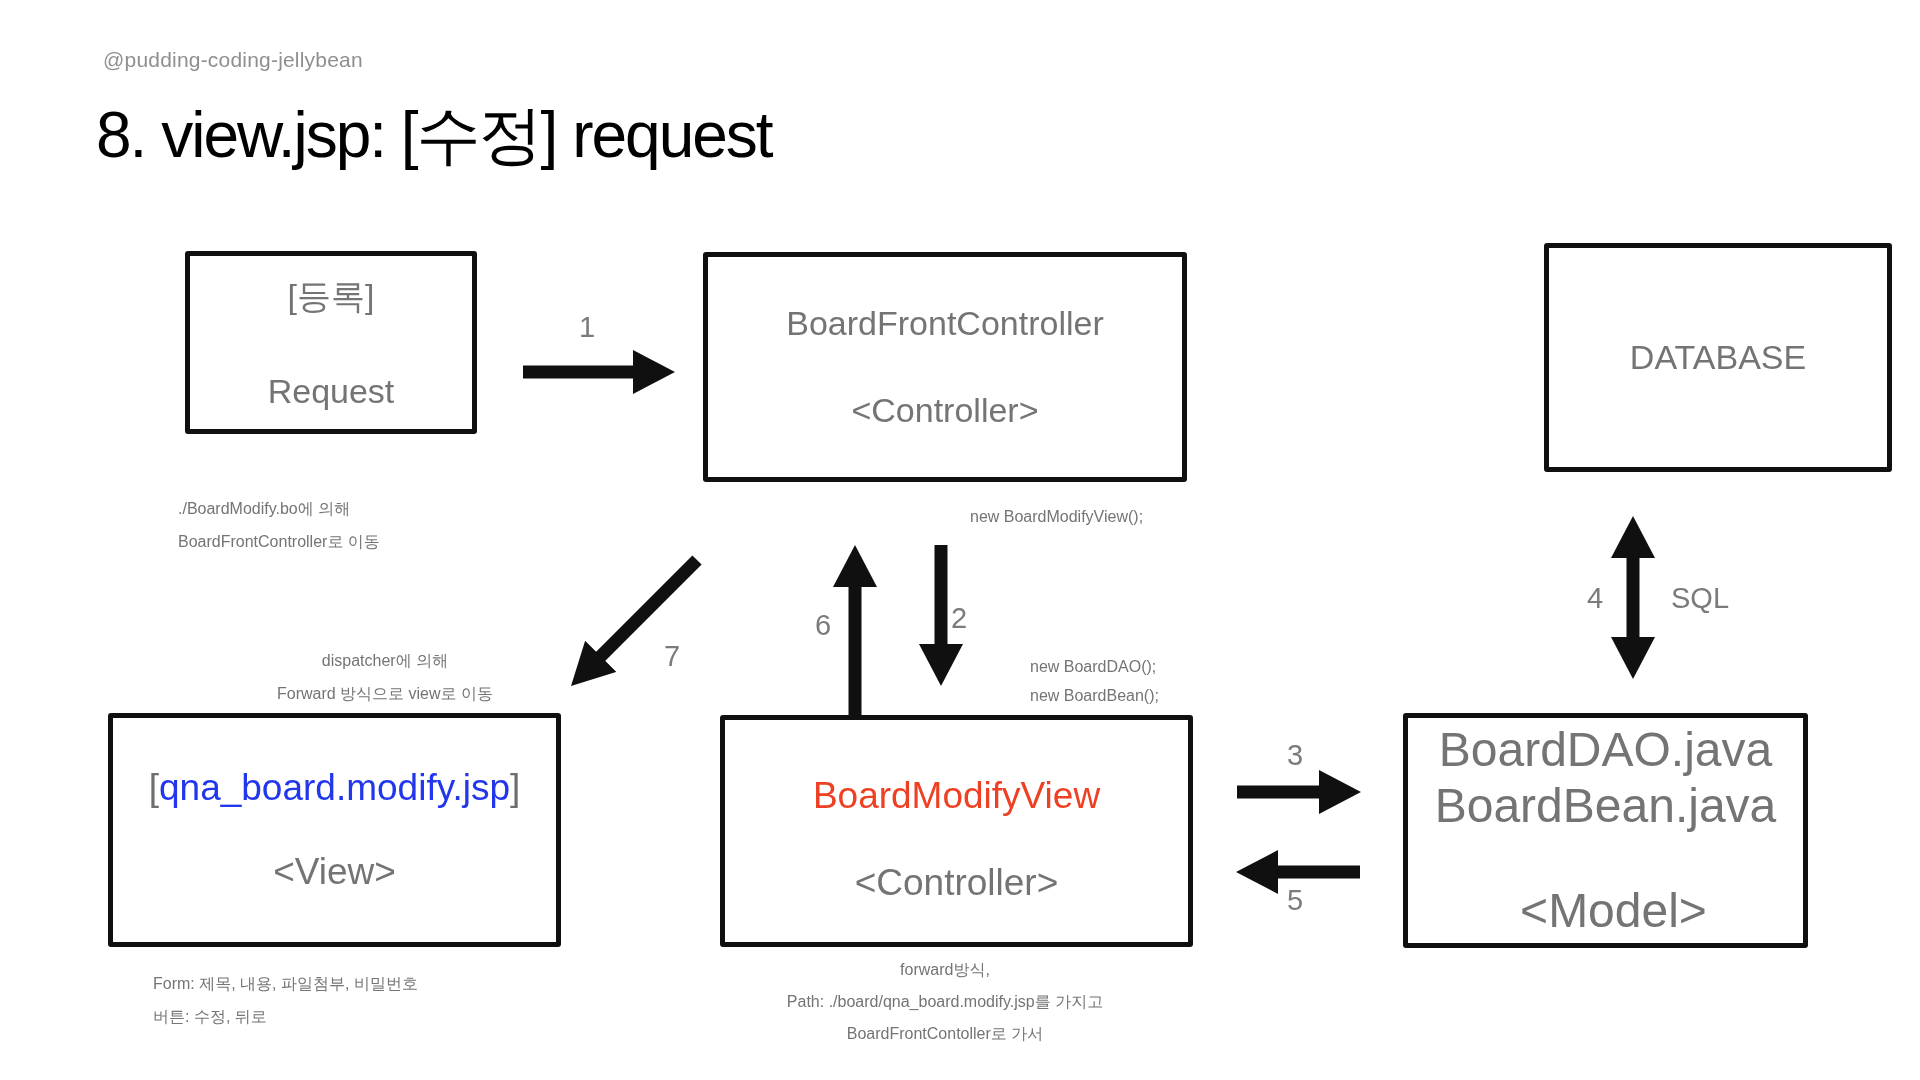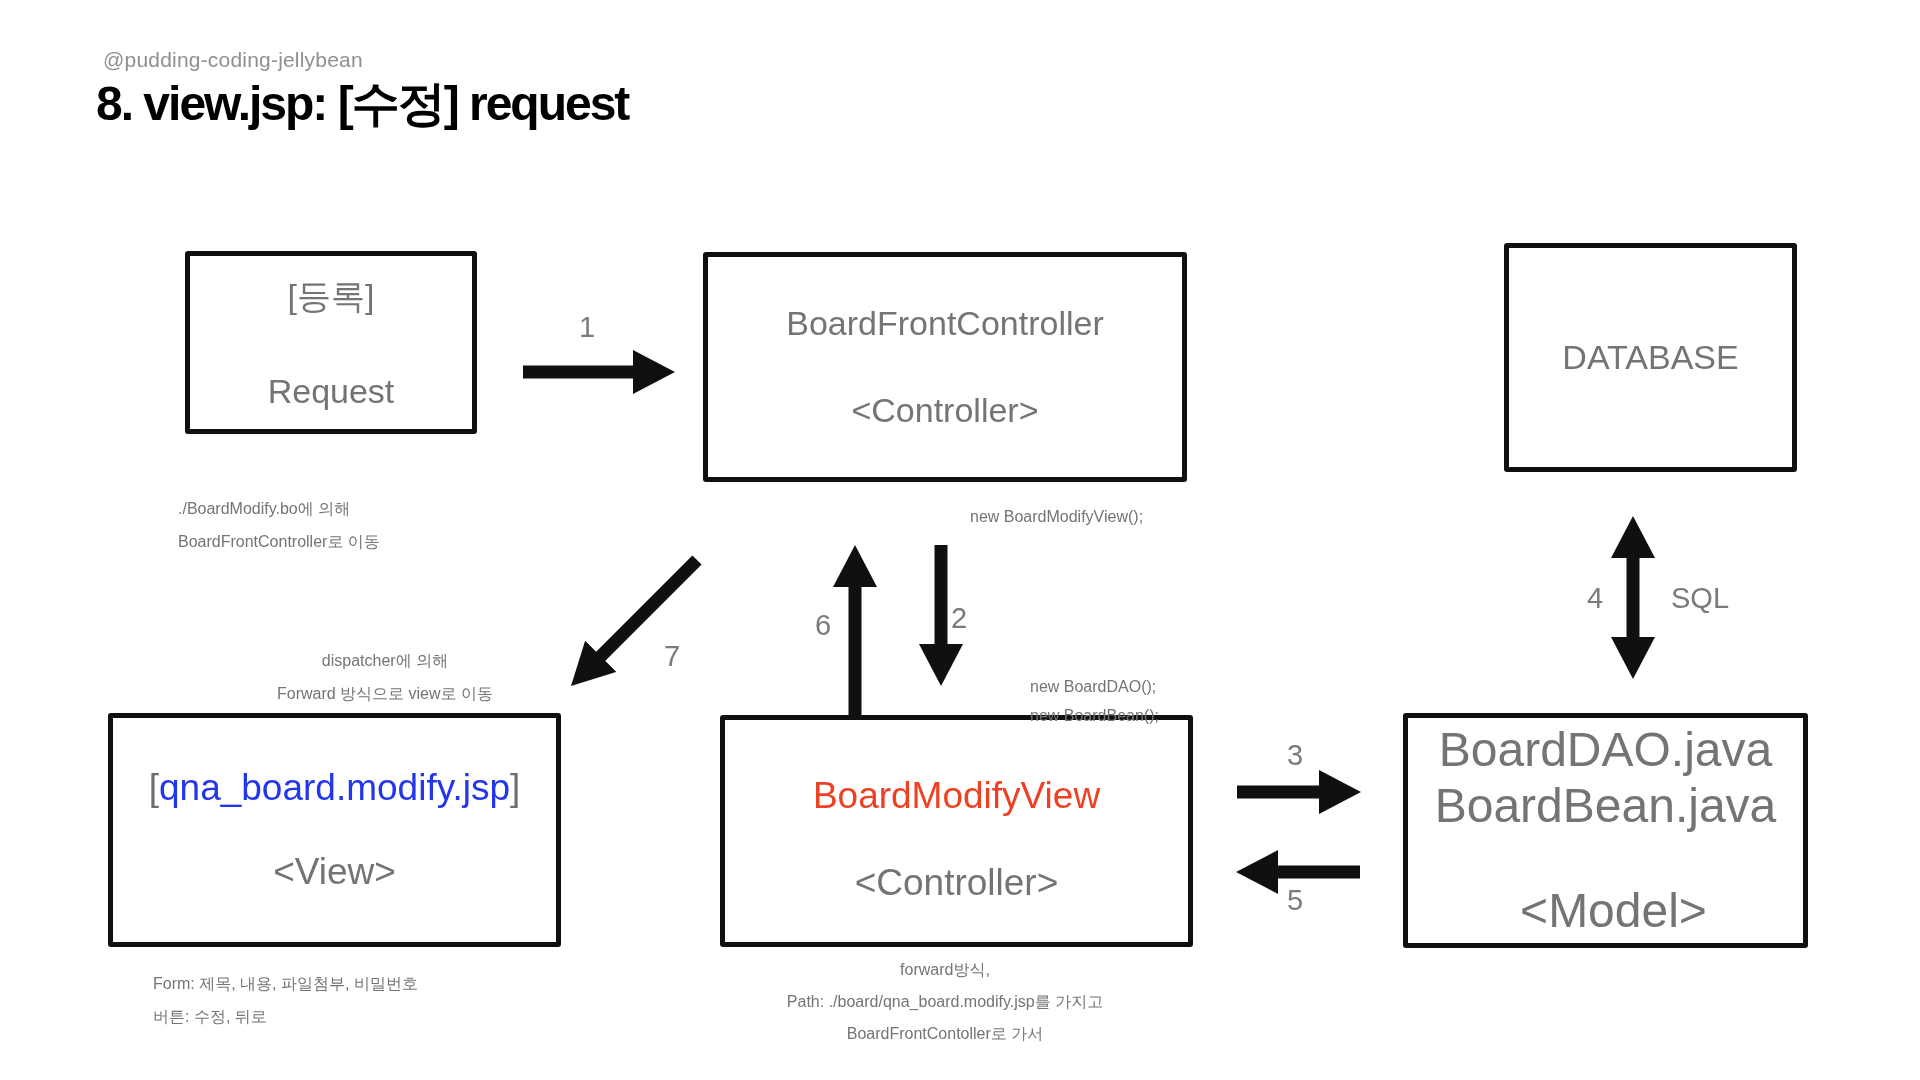--- a/index.html
+++ b/index.html
@@ -11,34 +11,34 @@
   *{margin:0;padding:0;box-sizing:border-box;}
   html,body{width:1920px;height:1080px;background:#ffffff;overflow:hidden;}
   body{font-family:"Liberation Sans","DejaVu Sans",sans-serif;position:relative;}
   .stage{position:absolute;inset:0;width:1920px;height:1080px;}
 
   .handle{
     position:absolute;left:103px;top:48px;
     font-size:21px;color:#8f8f8f;letter-spacing:0.2px;
   }
   .page-title{
-    position:absolute;left:96px;top:72px;
-    font-size:48px;font-weight:700;color:#000;letter-spacing:-2px;
+    position:absolute;left:96px;top:92px;
+    font-size:64px;font-weight:400;color:#000;letter-spacing:-2px;
   }
 
   .dbox{
     position:absolute;border:5px solid var(--line-black);border-radius:3px;
     background:#fff;display:flex;flex-direction:column;align-items:center;
     justify-content:center;text-align:center;color:var(--text-gray);
   }
   .dbox .bt{white-space:nowrap;}
 
   .box-request{left:185px;top:251px;width:292px;height:183px;gap:52px;font-size:34px;}
   .box-frontcontroller{left:703px;top:252px;width:484px;height:230px;gap:48px;font-size:34px;}
-  .box-database{left:1504px;top:243px;width:293px;height:229px;font-size:34px;}
+  .box-database{left:1544px;top:243px;width:348px;height:229px;font-size:34px;}
   .box-view{left:108px;top:713px;width:453px;height:234px;gap:42px;font-size:37px;}
   .box-modifyview{left:720px;top:715px;width:473px;height:232px;gap:45px;font-size:37px;}
   .box-model{left:1403px;top:713px;width:405px;height:235px;font-size:48px;}
   .box-model .bt{line-height:1.16;}
   .box-model .subtitle{margin-top:49px;margin-left:16px;}
 
   .blue-name{color:var(--accent-blue);}
   .red-name{color:var(--accent-red);margin-top:16px;}
   .bracket{color:#6e6e6e;}
 
@@ -114,21 +114,21 @@
     <div>BoardFrontController로 이동</div>
   </div>
 
   <div class="note" style="left:970px;top:500px;">new BoardModifyView();</div>
 
   <div class="note center" style="left:165px;top:644px;width:440px;">
     <div>dispatcher에 의해</div>
     <div>Forward 방식으로 view로 이동</div>
   </div>
 
-  <div class="note" style="left:1030px;top:672px;line-height:29px;">
+  <div class="note" style="left:1030px;top:652px;line-height:29px;">
     <div>new BoardDAO();</div>
     <div>new BoardBean();</div>
   </div>
 
   <div class="note" style="left:153px;top:967px;">
     <div>Form: 제목, 내용, 파일첨부, 비밀번호</div>
     <div>버튼: 수정, 뒤로</div>
   </div>
 
   <div class="note center" style="left:680px;top:954px;width:530px;line-height:32px;">

